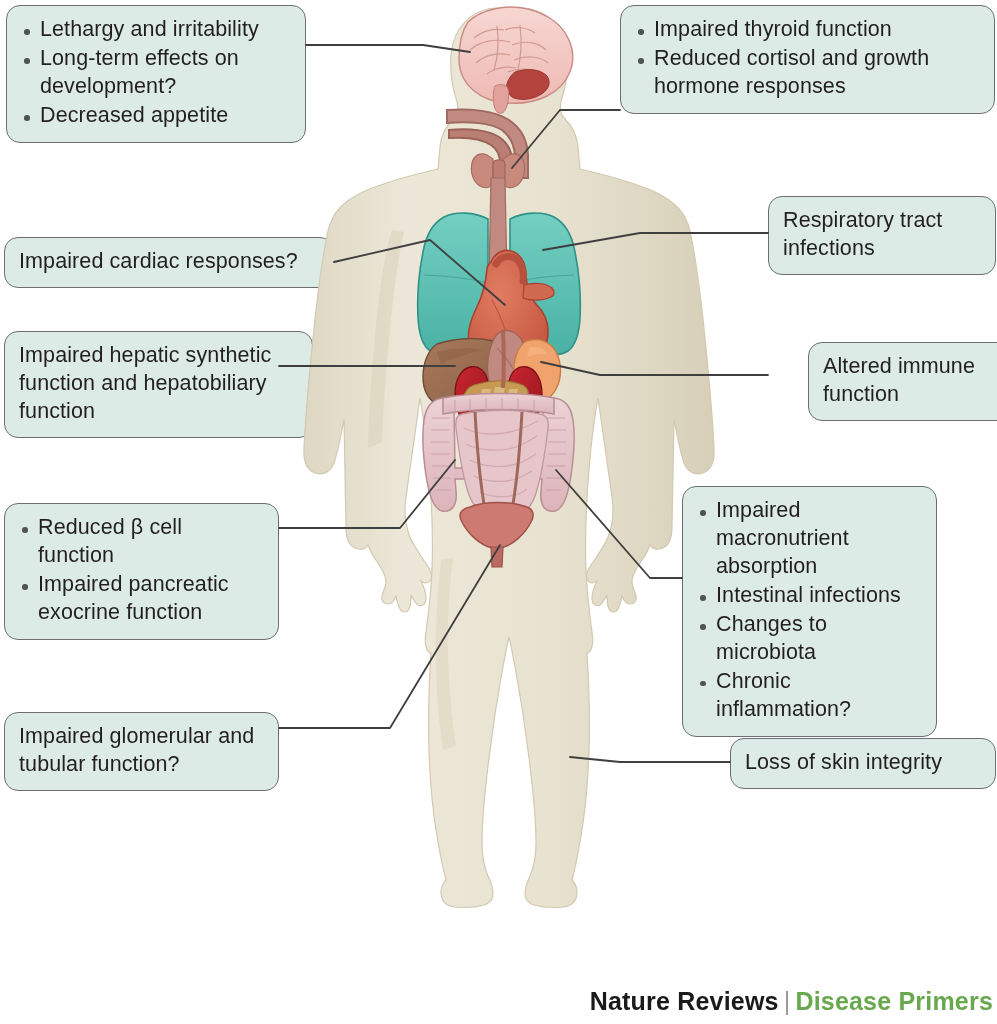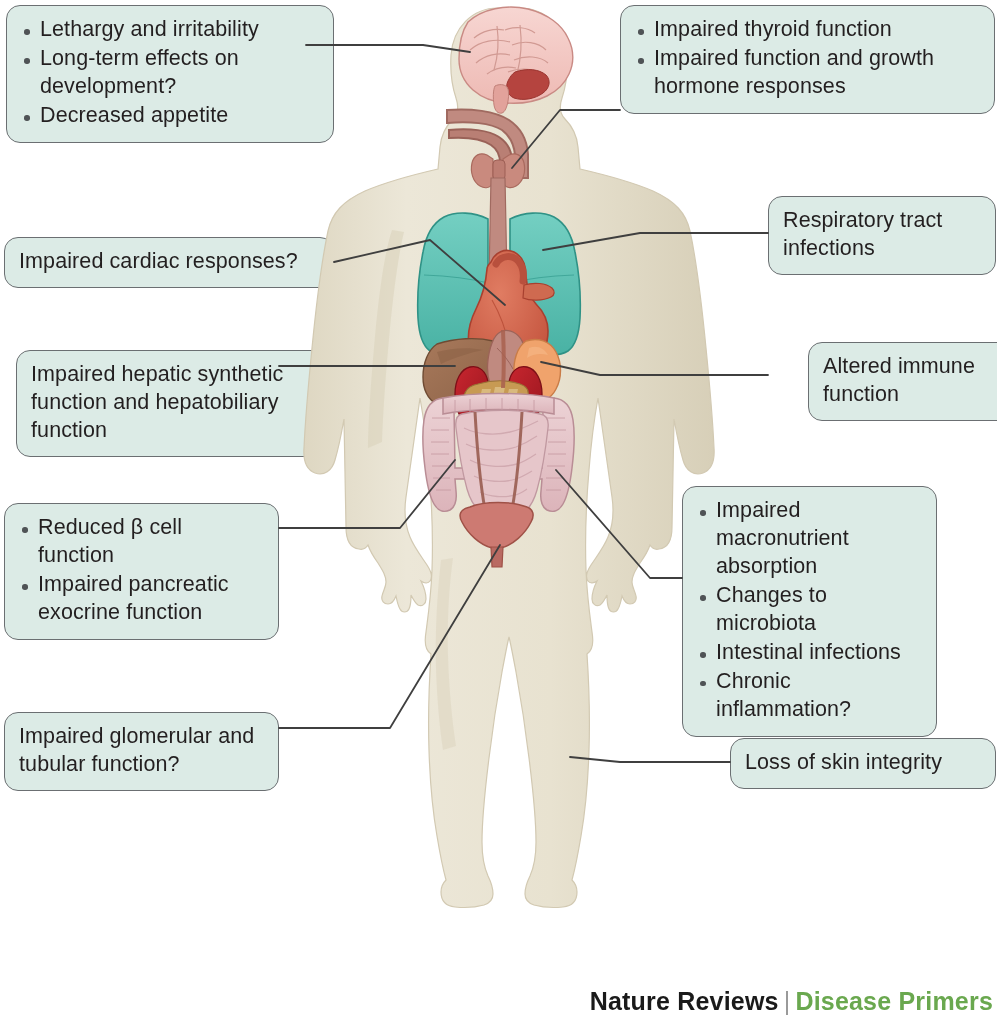--- a/index.html
+++ b/index.html
@@ -44,25 +44,25 @@
     left:3px;
     top:.62em;
     width:5.5px;
     height:5.5px;
     border-radius:50%;
     background:#4f5356;
   }
   .box p{margin:0;}
 
   
-  #box-neuro      {left:6px;   top:5px;   width:328px;}
+  #box-neuro      {left:6px;   top:5px;   width:300px;}
   #box-endocrine  {left:620px; top:5px;   width:375px;}
   #box-cardiac    {left:4px;   top:237px; width:330px;}
   #box-respiratory{left:768px; top:196px; width:228px;}
-  #box-hepatic    {left:4px;   top:350px; width:309px;margin-left:12px;}
+  #box-hepatic    {left:4px;   top:331px; width:309px;}
   #box-immune     {left:768px; top:342px; width:228px;margin-left:40px;}
   #box-pancreas   {left:4px;   top:503px; width:275px;}
   #box-gi         {left:682px; top:486px; width:255px;}
   #box-renal      {left:4px;   top:712px; width:275px;}
   #box-skin       {left:730px; top:738px; width:266px;}
 
   
   #art, #leaders{
     position:absolute;
     left:0; top:0;
@@ -400,21 +400,21 @@
     <ul>
       <li>Lethargy and irritability</li>
       <li>Long-term effects on development?</li>
       <li>Decreased appetite</li>
     </ul>
   </div>
 
   <div class="box" id="box-endocrine">
     <ul>
       <li>Impaired thyroid function</li>
-      <li>Impaired function and growth hormone responses</li>
+      <li>Reduced cortisol and growth hormone responses</li>
     </ul>
   </div>
 
   <div class="box" id="box-cardiac">
     <p>Impaired cardiac responses?</p>
   </div>
 
   <div class="box" id="box-respiratory">
     <p>Respiratory tract infections</p>
   </div>
@@ -430,22 +430,22 @@
   <div class="box" id="box-pancreas">
     <ul>
       <li>Reduced β cell function</li>
       <li>Impaired pancreatic exocrine function</li>
     </ul>
   </div>
 
   <div class="box" id="box-gi">
     <ul>
       <li>Impaired macronutrient absorption</li>
+      <li>Intestinal infections</li>
       <li>Changes to microbiota</li>
-      <li>Intestinal infections</li>
       <li>Chronic inflammation?</li>
     </ul>
   </div>
 
   <div class="box" id="box-renal">
     <p>Impaired glomerular and tubular function?</p>
   </div>
 
   <div class="box" id="box-skin">
     <p>Loss of skin integrity</p>

